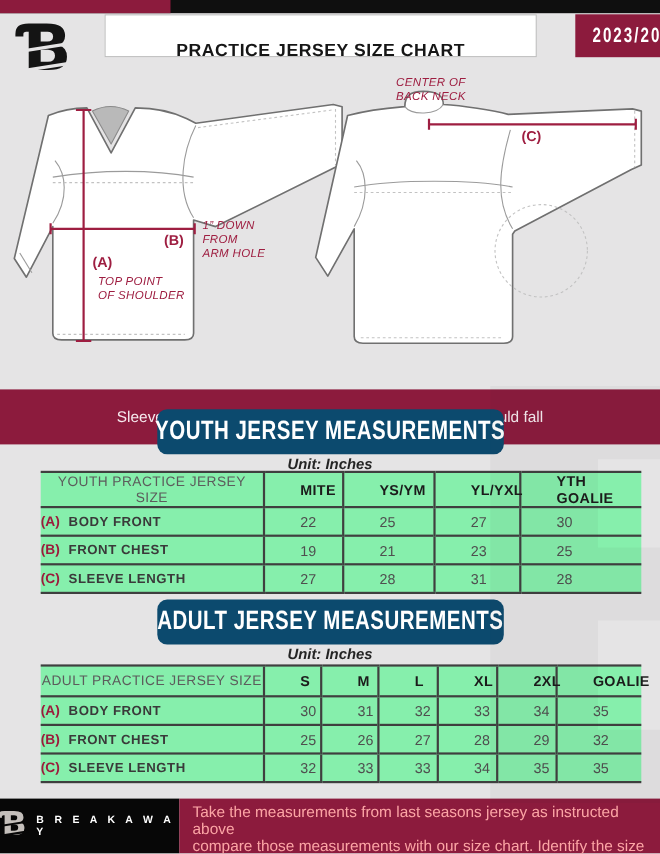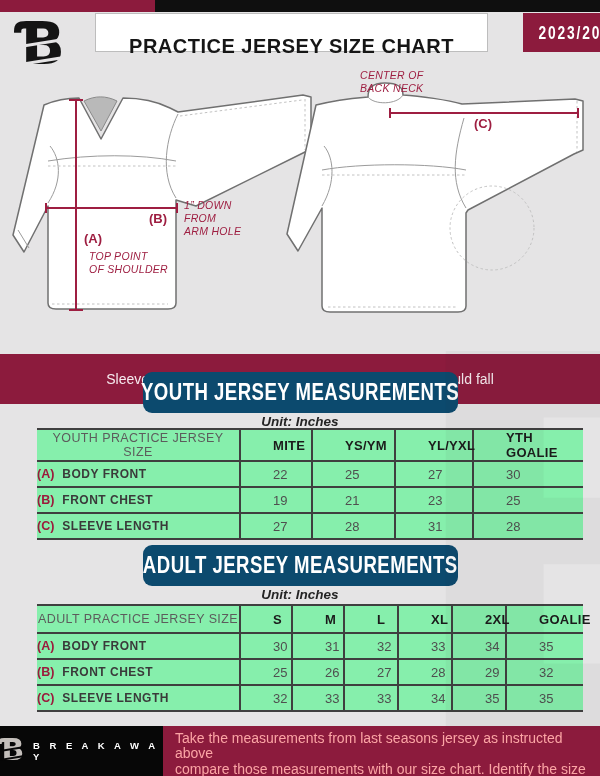--- a/index.html
+++ b/index.html
@@ -10,21 +10,21 @@
   
   .strip{position:absolute;top:0;left:0;height:12px;width:600px;background:#0f0f0f;}
   .strip-maroon{position:absolute;top:0;left:0;height:12px;width:155px;background:#8c1b3d;}
 
   
   .logo{position:absolute;top:13px;left:18px;width:60px;height:66px;color:#141414;
         font-family:"DejaVu Sans",sans-serif;font-weight:bold;font-size:58px;line-height:62px;}
   .logo .cut{position:absolute;left:-3px;width:60px;height:3px;background:#e5e4e5;transform:rotate(-9deg);}
   .title-box{position:absolute;top:13px;left:95px;width:393px;height:39px;background:#ffffff;
              border:1px solid #bdbdbd;box-sizing:border-box;display:flex;align-items:center;justify-content:center;}
-  .title-box span{font-size:20px;font-weight:800;color:#161616;letter-spacing:.5px;margin-top:28px;}
+  .title-box span{font-size:16px;font-weight:800;color:#161616;letter-spacing:.5px;margin-top:28px;}
   .year-box{position:absolute;top:13px;left:488px;width:112px;height:39px;background:#8c1b3d;
             display:flex;align-items:center;justify-content:center;margin-left:35px;}
   .year-box span{color:#fff;font-weight:700;font-size:15px;letter-spacing:2px;transform:scale(.92,1.25);}
 
   
   .diagram{position:absolute;top:58px;left:0;width:600px;height:257px;}
   .note{position:absolute;color:#9e1e41;font-style:italic;font-size:10.5px;line-height:13px;letter-spacing:.3px;}
   .key{position:absolute;color:#9e1e41;font-weight:800;font-size:13px;font-style:normal;}
 
   

